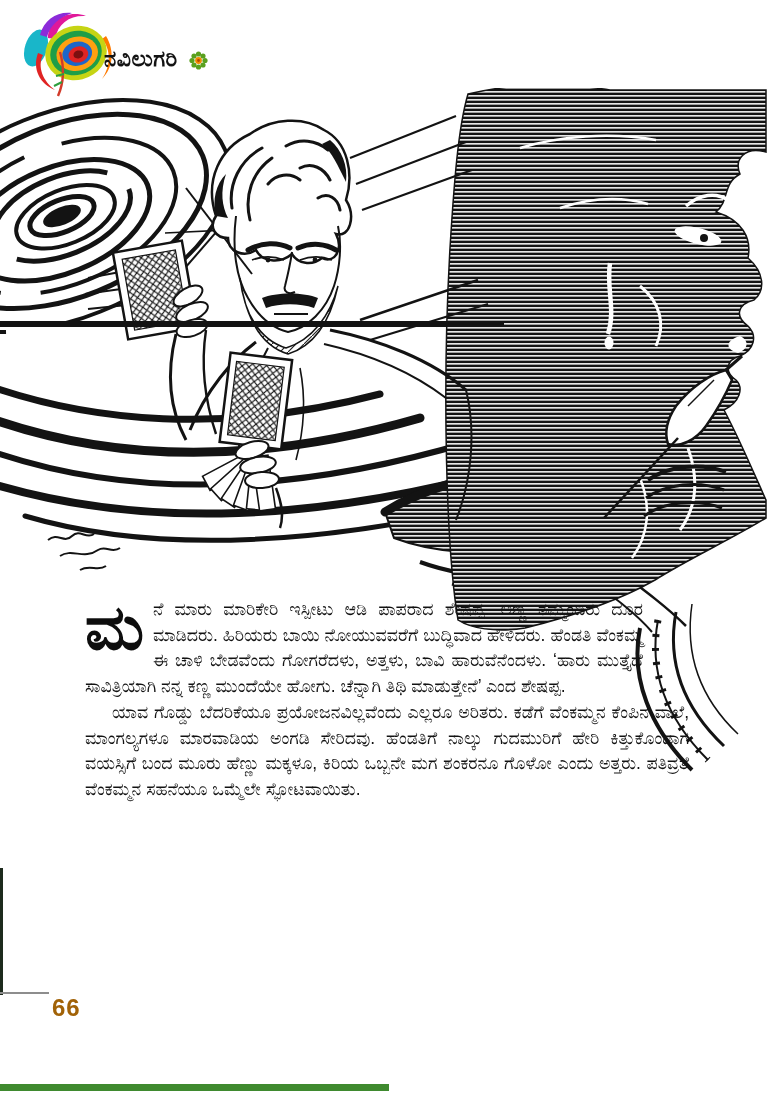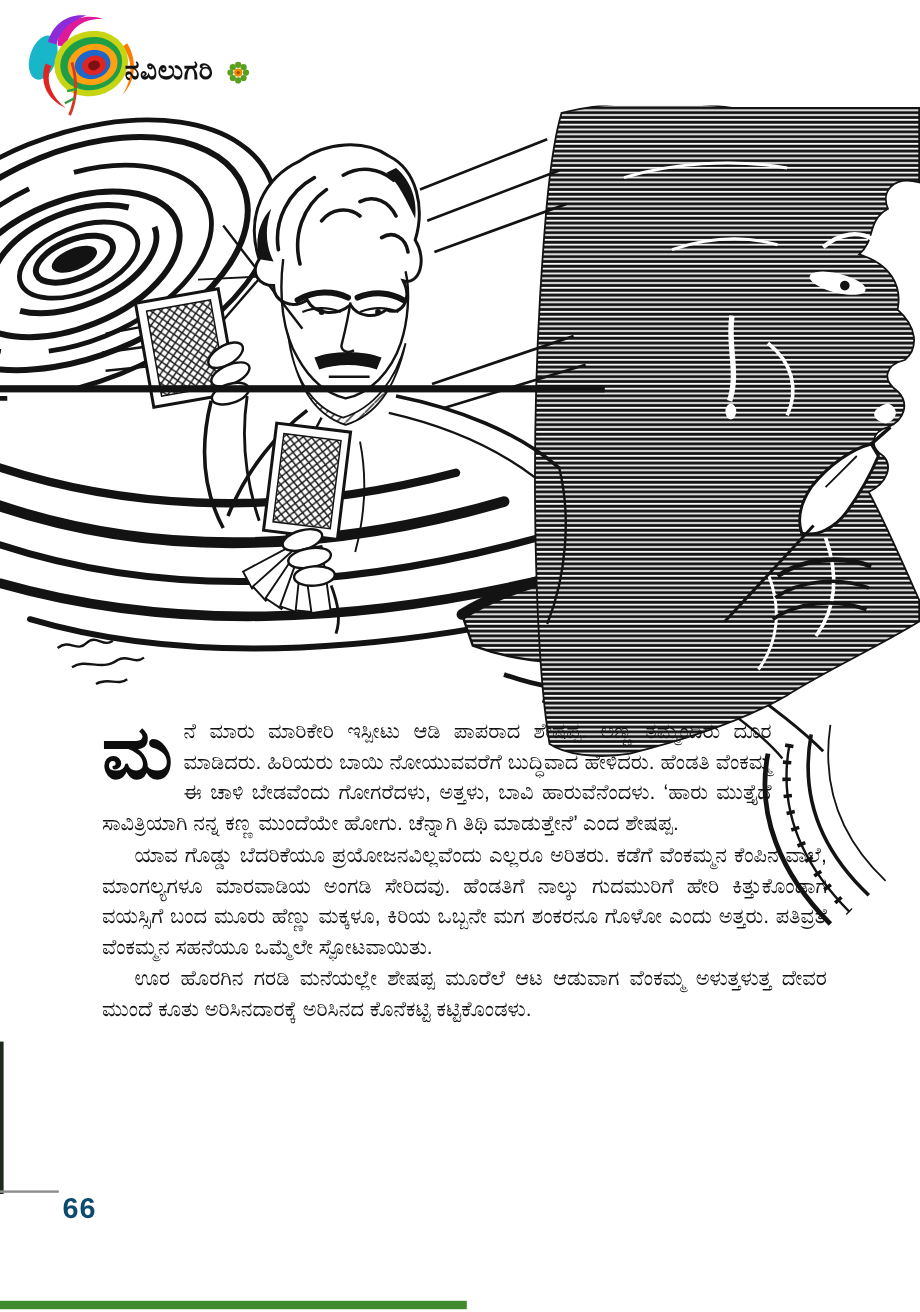--- a/index.html
+++ b/index.html
@@ -27,21 +27,21 @@
   .story p.pind{text-indent:27px;margin-top:1px;}
   .dropcap{
     float:left;font-size:62px;line-height:52px;font-weight:bold;
     margin:5px 9px 0 0;color:#0d0d0d;
   }
   
   .left-edge{position:absolute;left:0;top:868px;width:3px;height:127px;background:#1d2a1d;}
   .rule{position:absolute;left:0;top:992px;width:49px;height:2px;background:#8d8d8d;}
   .page-num{
     position:absolute;left:52px;top:994px;font-size:24px;font-weight:bold;
-    color:#0c4a6e;letter-spacing:1px;
+    color:#a16207;letter-spacing:1px;
   }
   .bottom-bar{position:absolute;left:0;top:1084px;width:389px;height:7px;background:#3f8a2f;}
 </style>
 </head>
 <body>
 
 <div class="page">
 
   <svg class="logo" viewBox="0 0 96 92">
     <ellipse cx="16" cy="40" rx="11" ry="19" transform="rotate(18 16 40)" fill="#19b6c9"></ellipse>
@@ -265,21 +265,20 @@
         <path d="M276,400 C282,416 284,428 280,440" fill="none" stroke-width="2.4"></path>
       </g>
     </g>
 
     <rect x="0" y="233" width="504" height="6" fill="#131313"></rect>
   </svg>
 
   <div class="story">
     <p class="first"><span class="dropcap">ಮ</span><span>ನೆ ಮಾರು ಮಾರಿಕೇರಿ ಇಸ್ಪೀಟು ಆಡಿ ಪಾಪರಾದ ಶೇಷಪ್ಪ. ಅಣ್ಣ ತಮ್ಮಂದಿರು ದೂರ ಮಾಡಿದರು. ಹಿರಿಯರು ಬಾಯಿ ನೋಯುವವರೆಗೆ ಬುದ್ಧಿವಾದ ಹೇಳಿದರು. ಹೆಂಡತಿ ವೆಂಕಮ್ಮ ಈ ಚಾಳಿ ಬೇಡವೆಂದು ಗೋಗರೆದಳು, ಅತ್ತಳು, ಬಾವಿ ಹಾರುವೆನೆಂದಳು. ‘ಹಾರು ಮುತ್ತೈದೆ ಸಾವಿತ್ರಿಯಾಗಿ ನನ್ನ ಕಣ್ಣ ಮುಂದೆಯೇ ಹೋಗು. ಚೆನ್ನಾಗಿ ತಿಥಿ ಮಾಡುತ್ತೇನೆ’ ಎಂದ ಶೇಷಪ್ಪ.</span></p>
     <p class="pind"><span>ಯಾವ ಗೊಡ್ಡು ಬೆದರಿಕೆಯೂ ಪ್ರಯೋಜನವಿಲ್ಲವೆಂದು ಎಲ್ಲರೂ ಅರಿತರು. ಕಡೆಗೆ ವೆಂಕಮ್ಮನ ಕೆಂಪಿನ ವಾಲೆ, ಮಾಂಗಲ್ಯಗಳೂ ಮಾರವಾಡಿಯ ಅಂಗಡಿ ಸೇರಿದವು. ಹೆಂಡತಿಗೆ ನಾಲ್ಕು ಗುದಮುರಿಗೆ ಹೇರಿ ಕಿತ್ತುಕೊಂಡಾಗ ವಯಸ್ಸಿಗೆ ಬಂದ ಮೂರು ಹೆಣ್ಣು ಮಕ್ಕಳೂ, ಕಿರಿಯ ಒಬ್ಬನೇ ಮಗ ಶಂಕರನೂ ಗೊಳೋ ಎಂದು ಅತ್ತರು. ಪತಿವ್ರತೆ ವೆಂಕಮ್ಮನ ಸಹನೆಯೂ ಒಮ್ಮೆಲೇ ಸ್ಫೋಟವಾಯಿತು.</span></p>
-    <p class="pind"><span>ಊರ ಹೊರಗಿನ ಗರಡಿ ಮನೆಯಲ್ಲೇ ಶೇಷಪ್ಪ ಮೂರೆಲೆ ಆಟ ಆಡುವಾಗ ವೆಂಕಮ್ಮ ಅಳುತ್ತಳುತ್ತ ದೇವರ ಮುಂದೆ ಕೂತು ಅರಿಸಿನದಾರಕ್ಕೆ ಅರಿಸಿನದ ಕೊನೆಕಟ್ಟಿ ಕಟ್ಟಿಕೊಂಡಳು.</span></p>
   </div>
 
   <div class="left-edge"></div>
   <div class="rule"></div>
   <div class="page-num">66</div>
   <div class="bottom-bar"></div>
 
 </div>
 
 </body></html>

